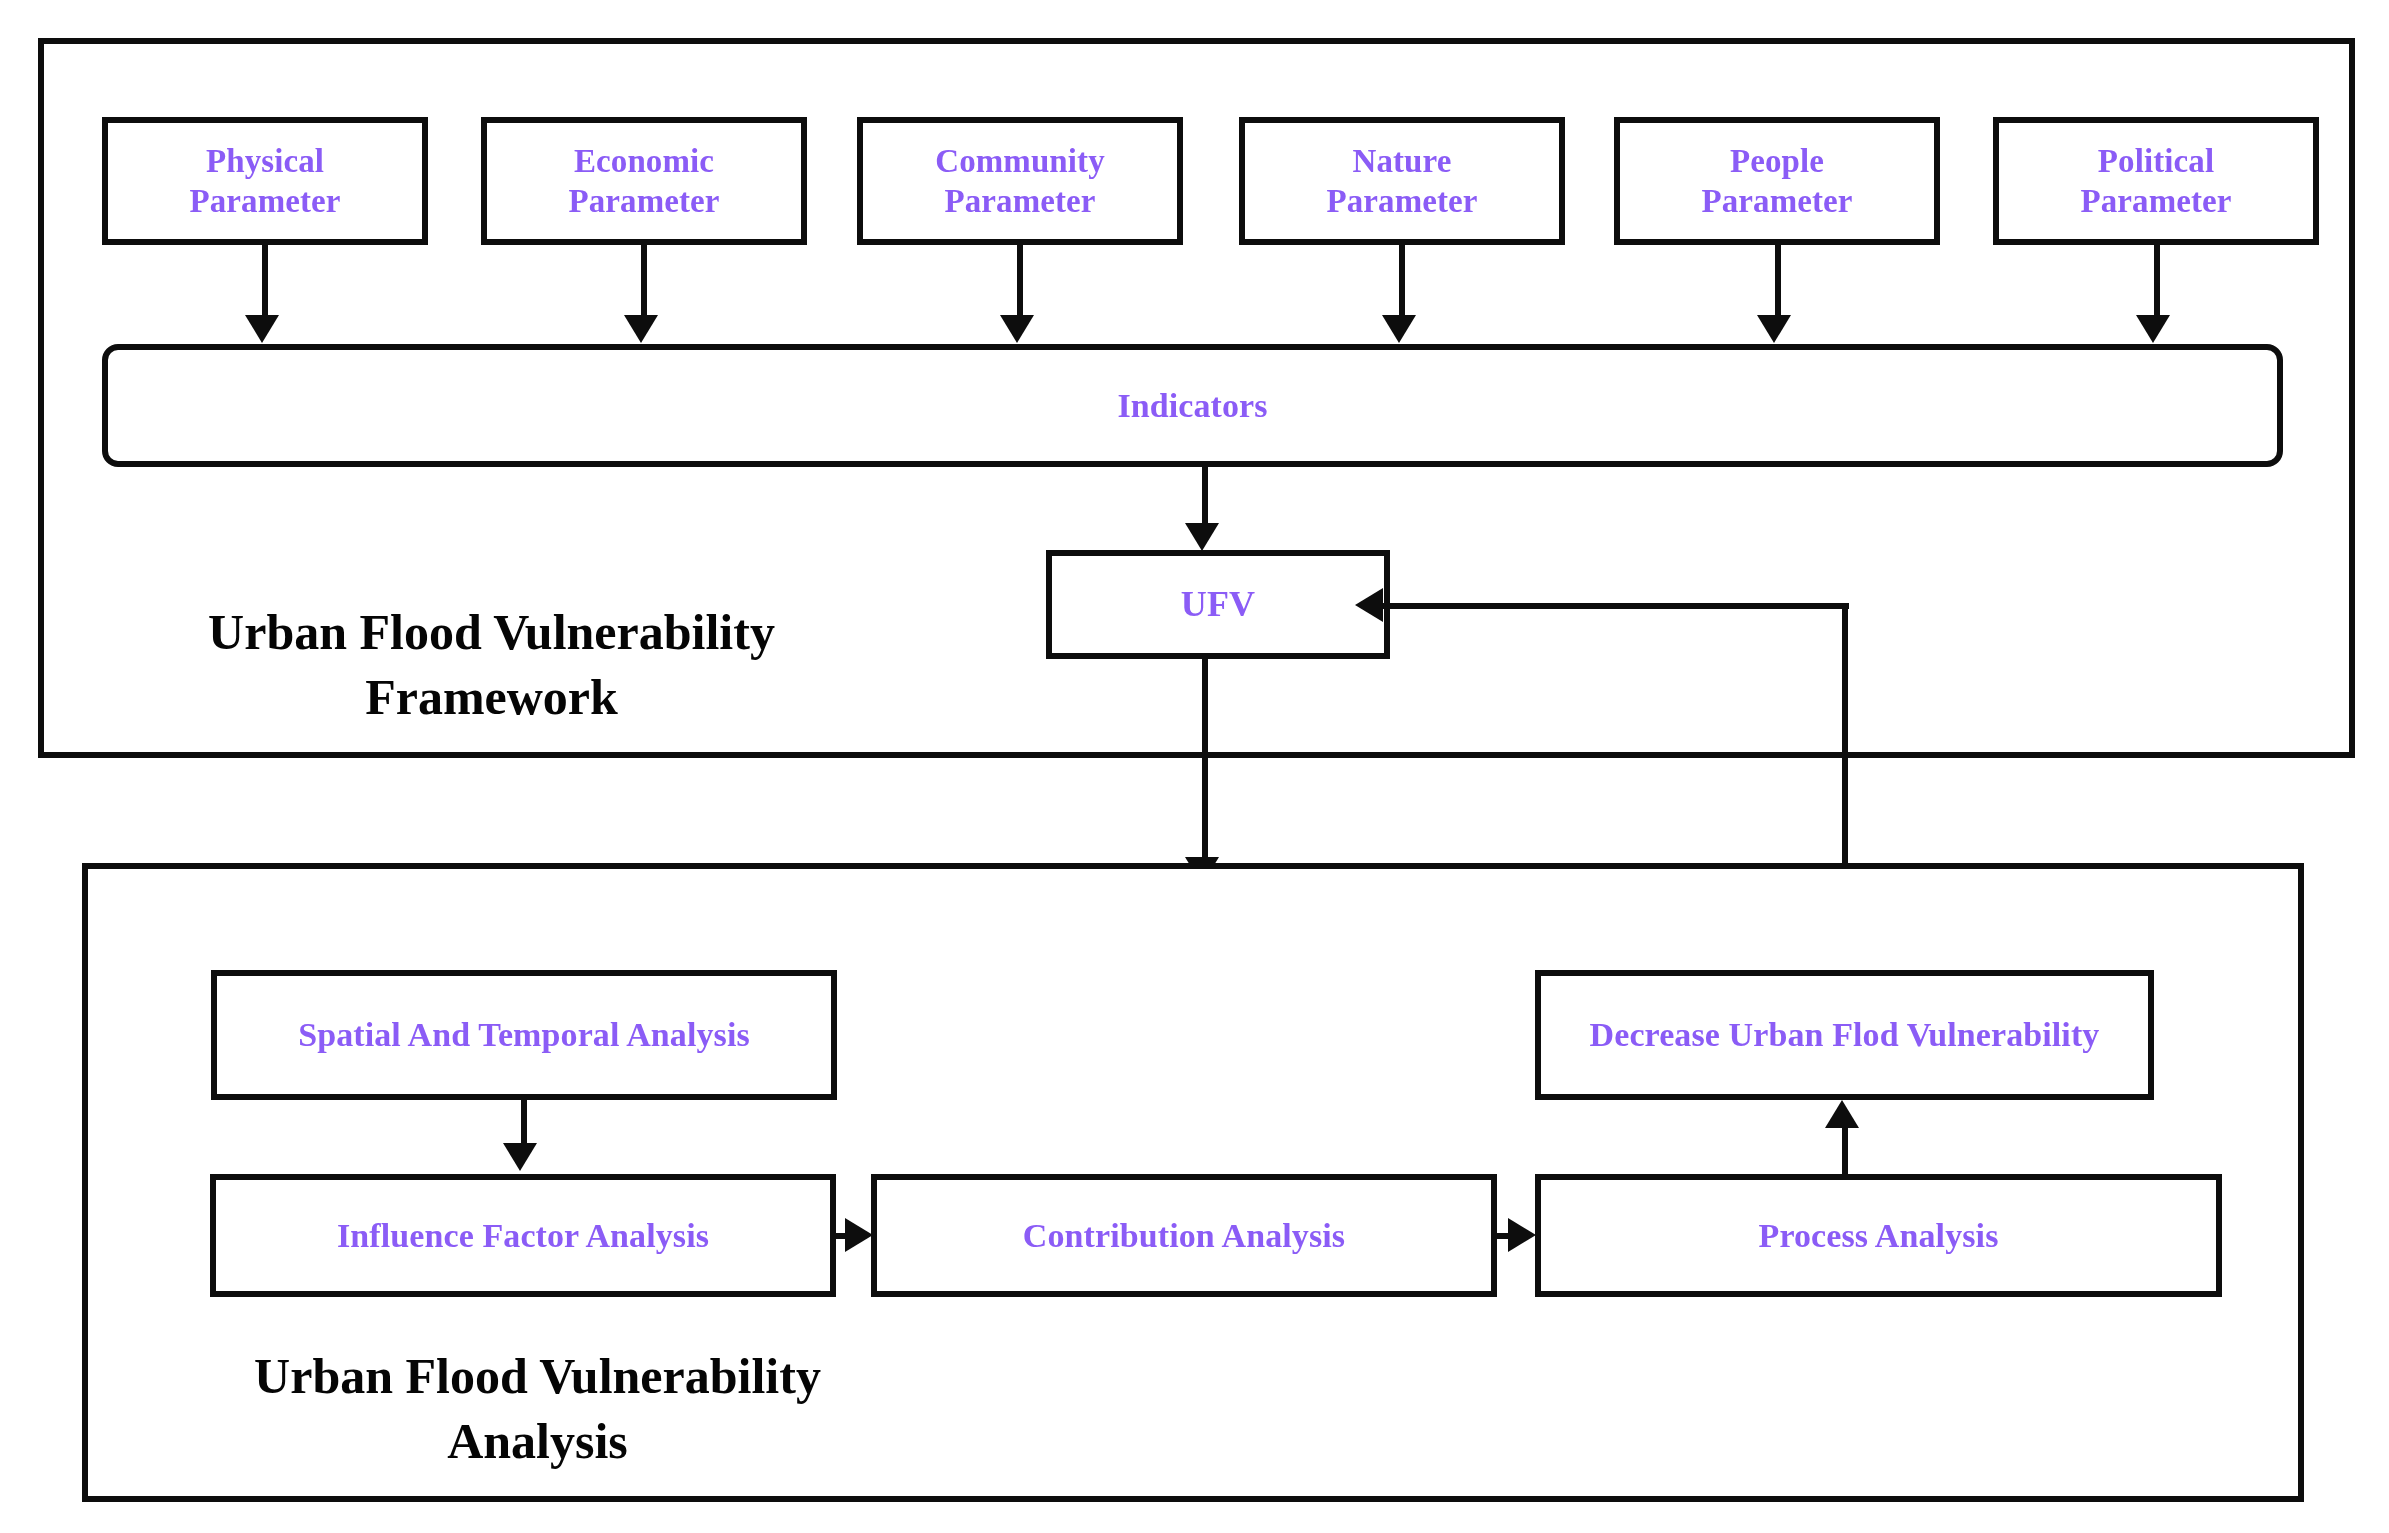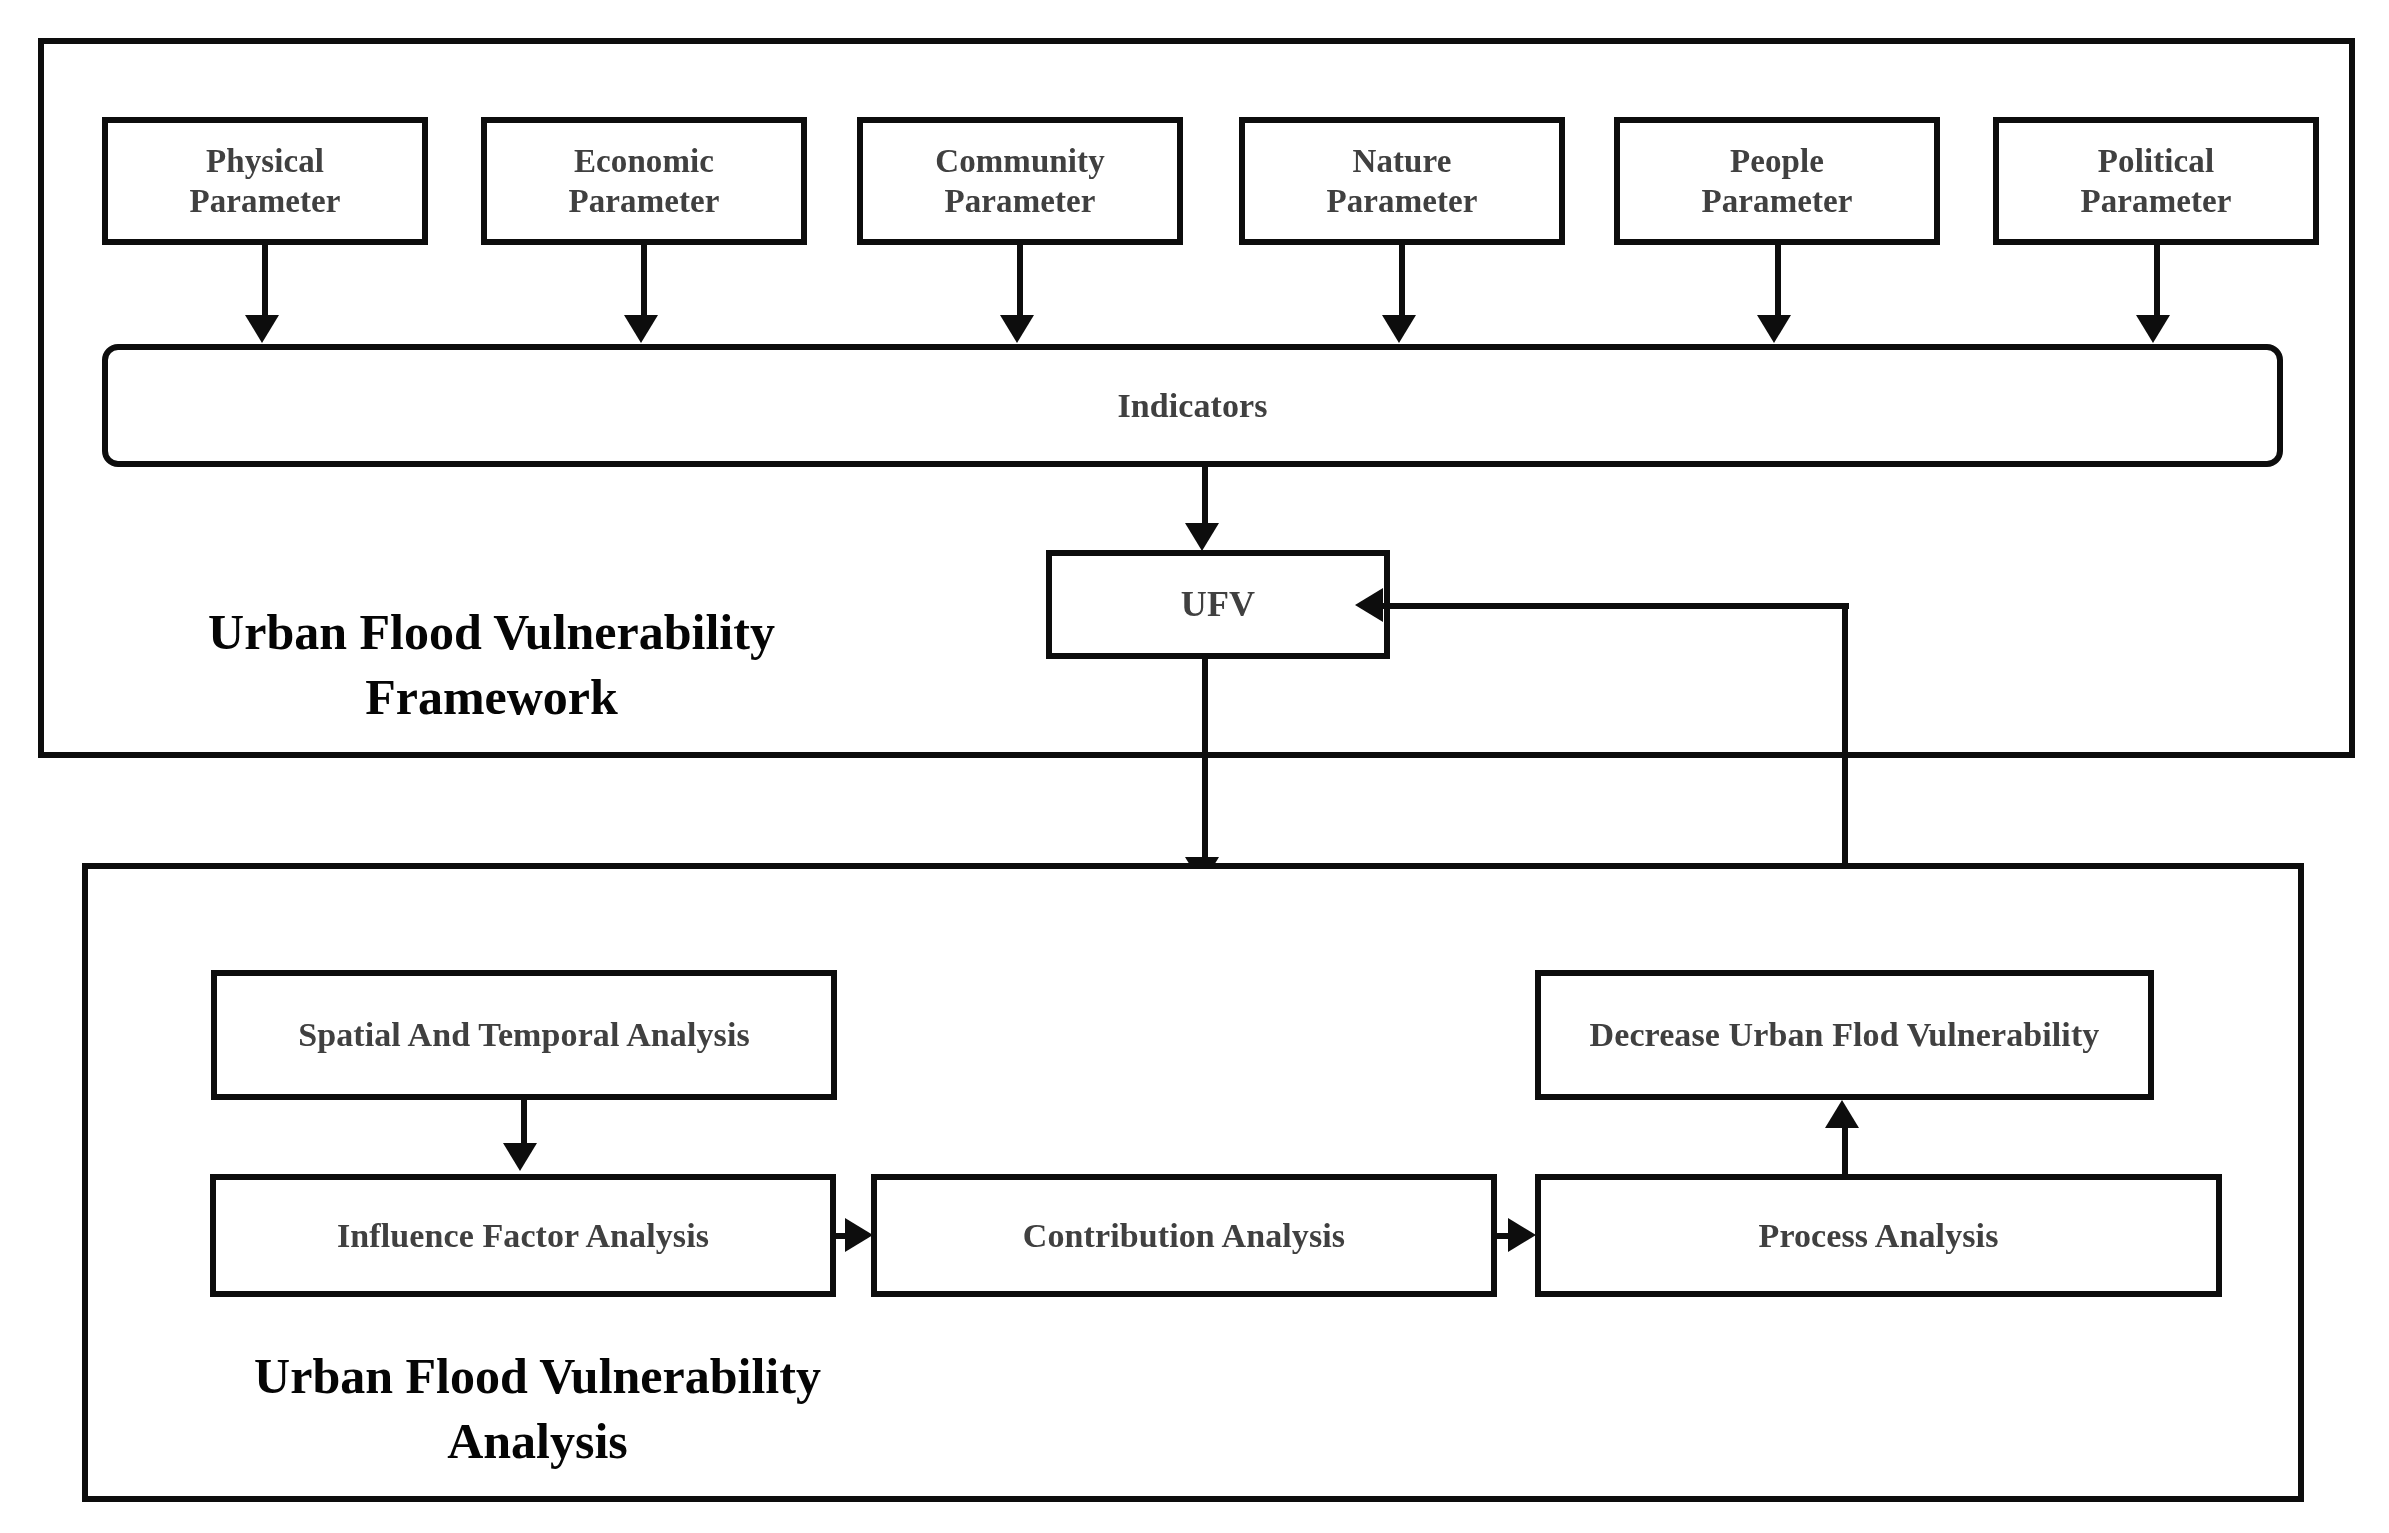--- a/index.html
+++ b/index.html
@@ -35,21 +35,21 @@
   
   .node {
     position: absolute;
     border: 6px solid #0d0d0d;
     background: #ffffff;
     box-sizing: border-box;
     display: flex;
     align-items: center;
     justify-content: center;
     text-align: center;
-    color: #404040;
+    color: #8b5cf6;
     font-weight: bold;
     line-height: 1.22;
     letter-spacing: 0.1px;
   }
   .node.param { font-size: 33px; }
   .node.wide  { font-size: 34px; }
   .node.bar   { font-size: 34px; }
   .node .txt { white-space: pre-line; }
 
   

